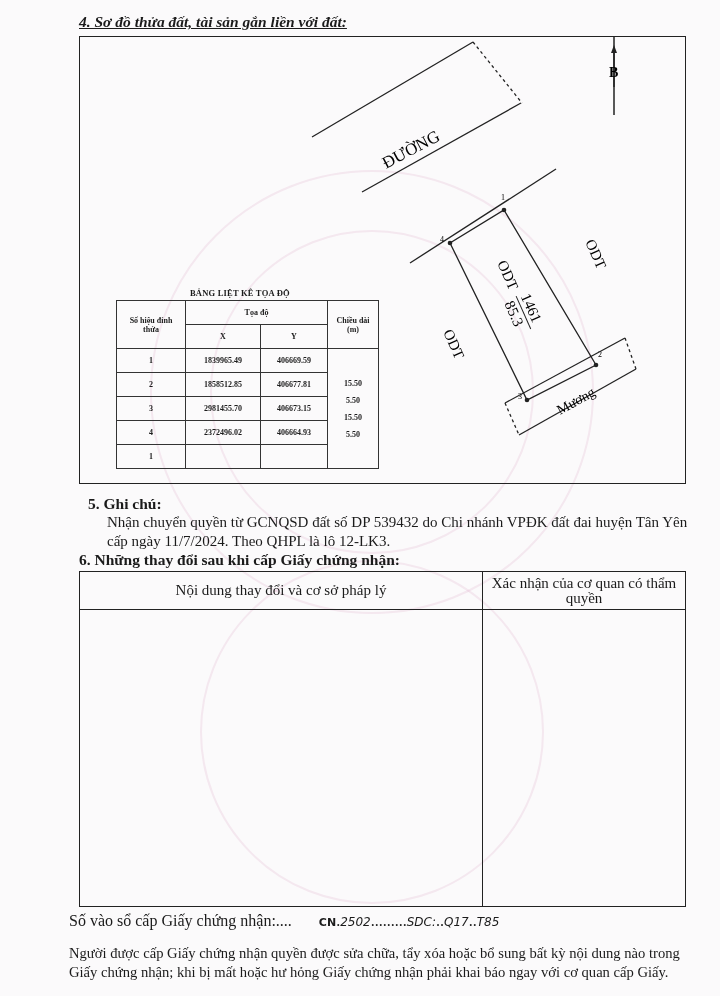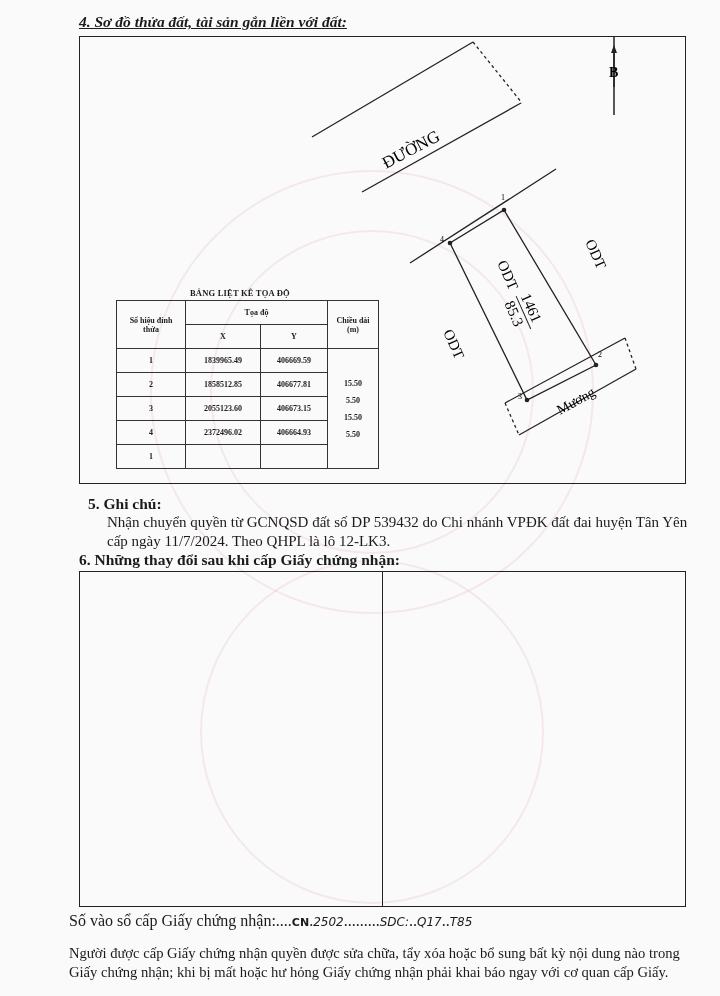--- a/index.html
+++ b/index.html
@@ -101,21 +101,21 @@
       <div>5.50</div>
     </td>
   </tr>
   <tr>
     <td>2</td>
     <td>1858512.85</td>
     <td>406677.81</td>
   </tr>
   <tr>
     <td>3</td>
-    <td>2055123.60</td>
+    <td>2981455.70</td>
     <td>406673.15</td>
   </tr>
   <tr>
     <td>4</td>
     <td>2372496.02</td>
     <td>406664.93</td>
   </tr>
   <tr>
     <td>1</td>
     <td></td>
@@ -123,24 +123,28 @@
   </tr>
 </tbody>
   </table>
 
 <h2 class="h" style="left:88px;top:495px;">5. Ghi chú:</h2>
 <div class="para" style="left:79px;top:513px;width:600px;margin-left:28px;">Nhận chuyển quyền từ GCNQSD đất số DP 539432 do Chi nhánh VPĐK đất đai huyện Tân Yên cấp ngày 11/7/2024. Theo QHPL là lô 12-LK3.</div>
 
 <h2 class="h" style="left:79px;top:551px;">6. Những thay đổi sau khi cấp Giấy chứng nhận:</h2>
 <table class="changes">
   <tbody>
+      <tr>
+    <th style="width:400px;">Nội dung thay đổi và cơ sở pháp lý</th>
+    <th>Xác nhận của cơ quan có thẩm quyền</th>
+  </tr>
   <tr>
     <td></td>
     <td></td>
   </tr>
 </tbody>
   </table>
 
 <div class="reg">
-  <span>Số vào sổ cấp Giấy chứng nhận:....</span><span class="hand" style="font-style:normal;font-weight:bold;font-size:11px;">CN</span><span>.</span><span class="hand">2502</span><span>.........</span><span class="hand">SDC:</span><span>..</span><span class="hand">Q17</span><span>..</span><span class="hand">T85</span>
+  <span>Số vào sổ cấp Giấy chứng nhận:....</span><span class="hand" style="font-style:normal;font-weight:bold;font-size:11px;margin-left:27px;">CN</span><span>.</span><span class="hand">2502</span><span>.........</span><span class="hand">SDC:</span><span>..</span><span class="hand">Q17</span><span>..</span><span class="hand">T85</span>
 </div>
 
 <div class="warn">Người được cấp Giấy chứng nhận quyền được sửa chữa, tẩy xóa hoặc bổ sung bất kỳ nội dung nào trong Giấy chứng nhận; khi bị mất hoặc hư hỏng Giấy chứng nhận phải khai báo ngay với cơ quan cấp Giấy.</div>
 
 </body></html>

